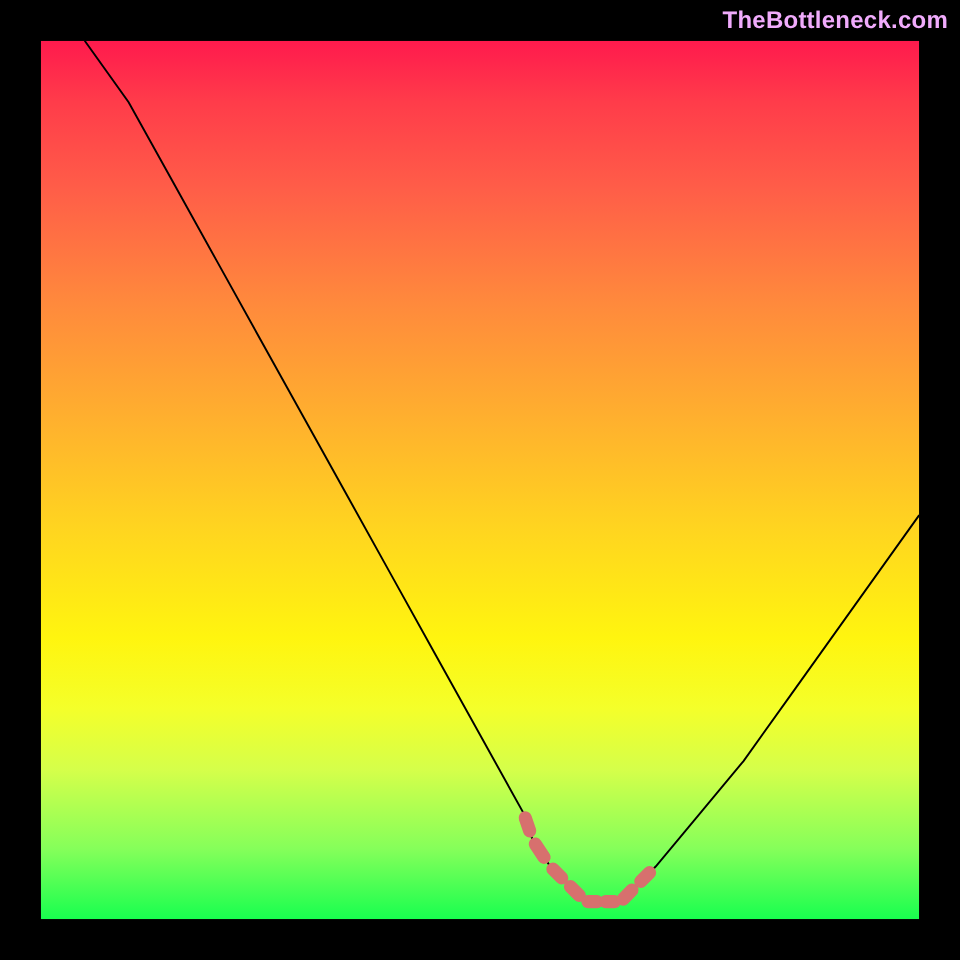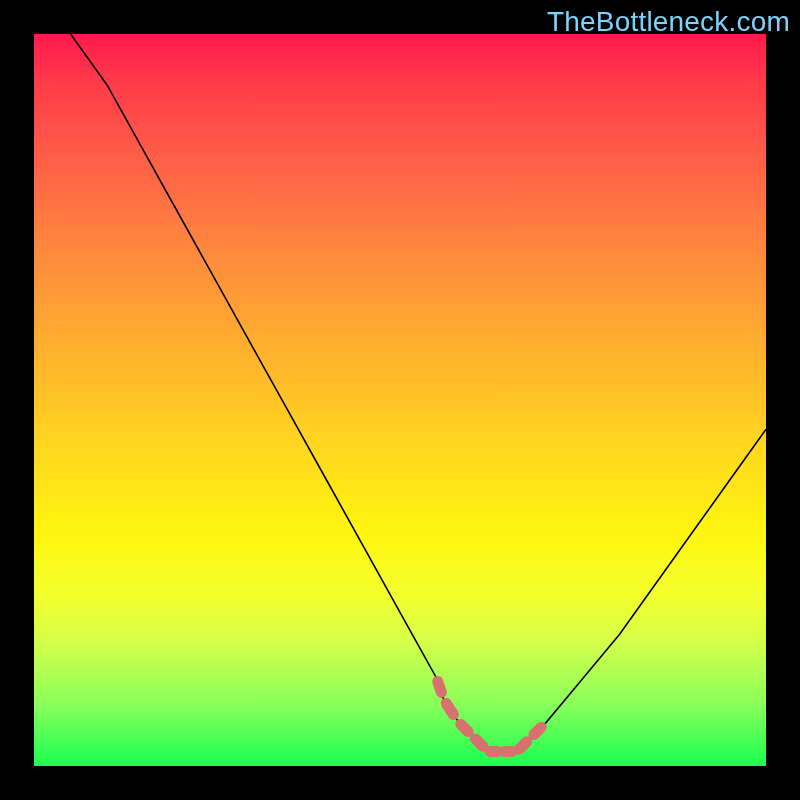--- a/index.html
+++ b/index.html
@@ -14,23 +14,23 @@
   .frame {
     position: relative;
     width: 800px;
     height: 800px;
     background: #000;
   }
   .watermark {
     position: absolute;
     top: 6px;
     right: 10px;
-    color: #7dd3fc;
-    font-size: 28px;
-    font-weight: normal;
+    color: #f0abfc;
+    font-size: 20px;
+    font-weight: bold;
     letter-spacing: 0.2px;
     z-index: 10;
   }
   .plot-area {
     position: absolute;
     left: 34px;
     top: 34px;
     width: 732px;
     height: 732px;
     overflow: hidden;

